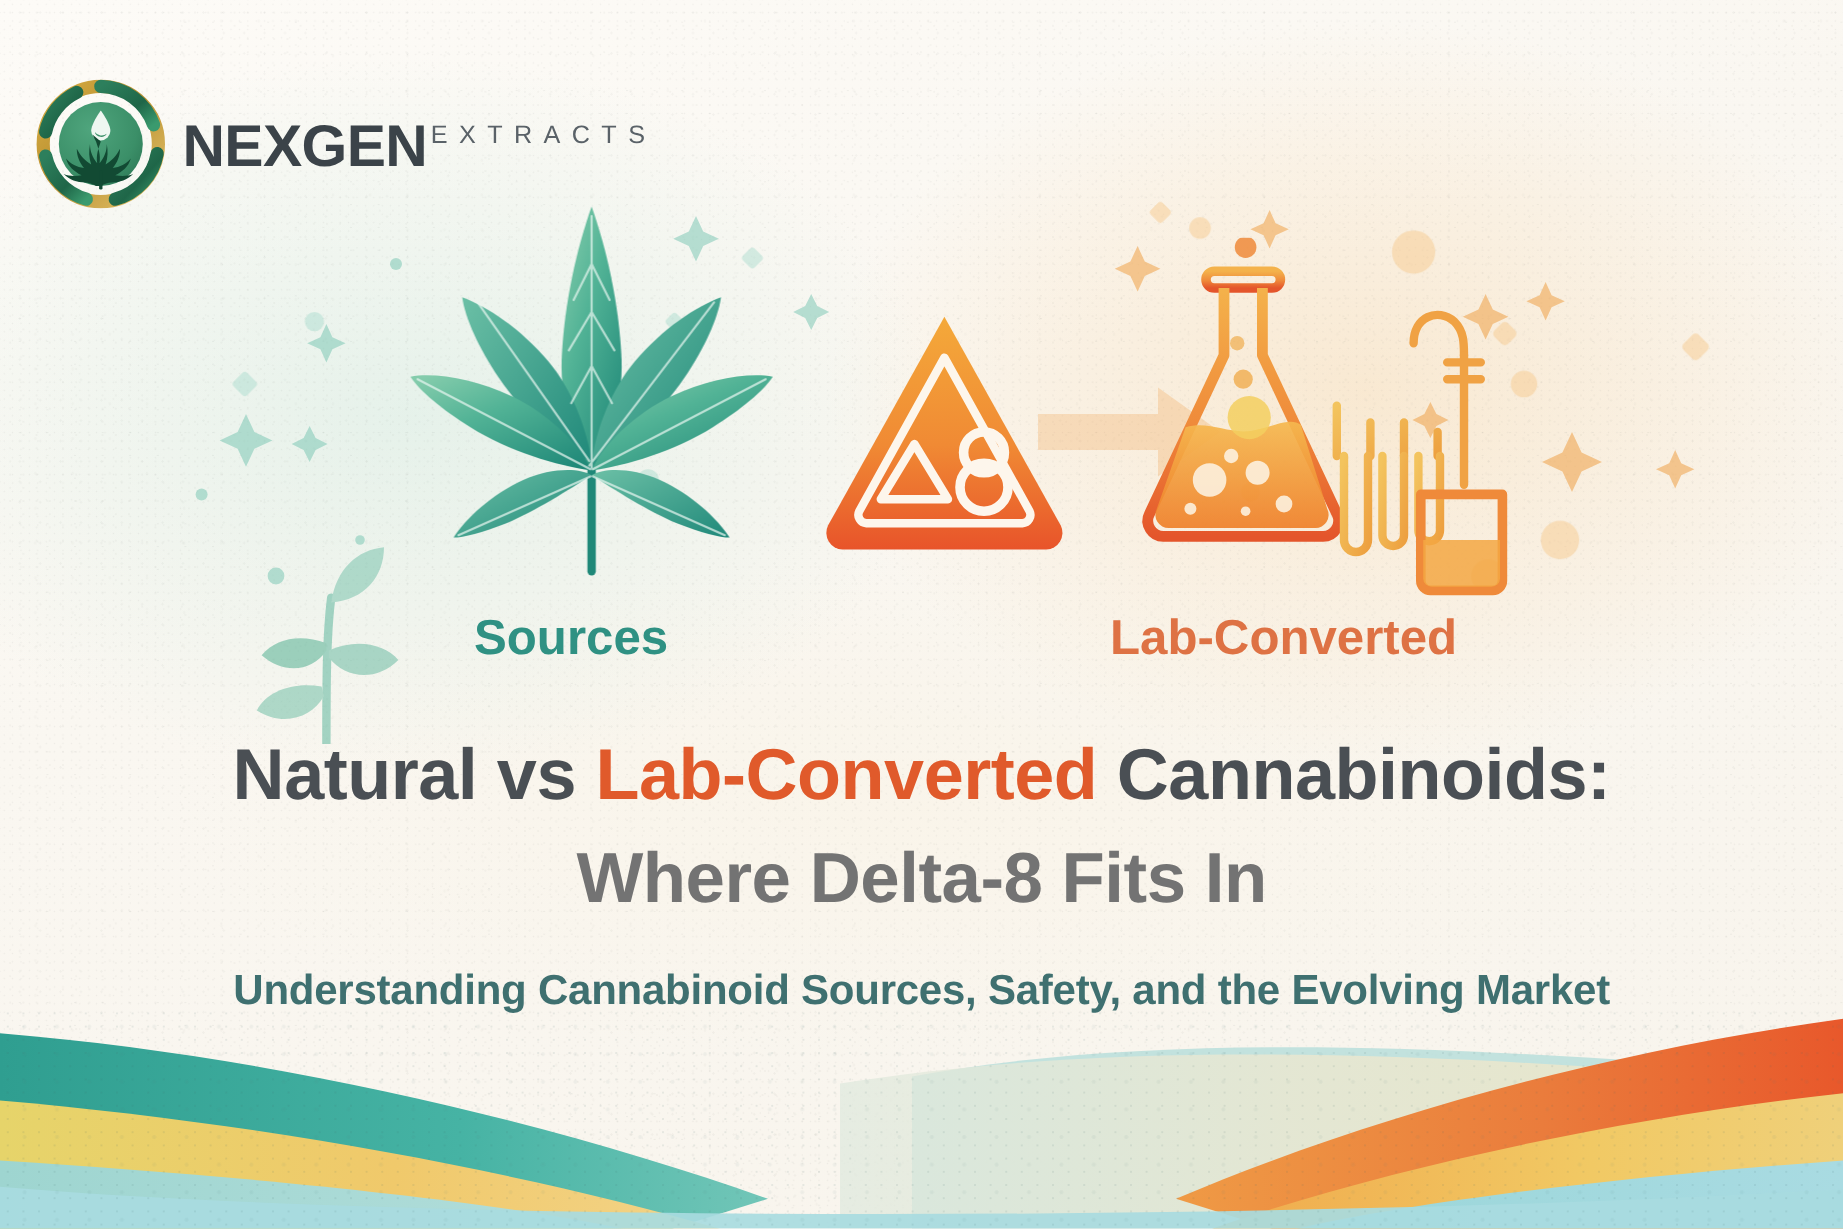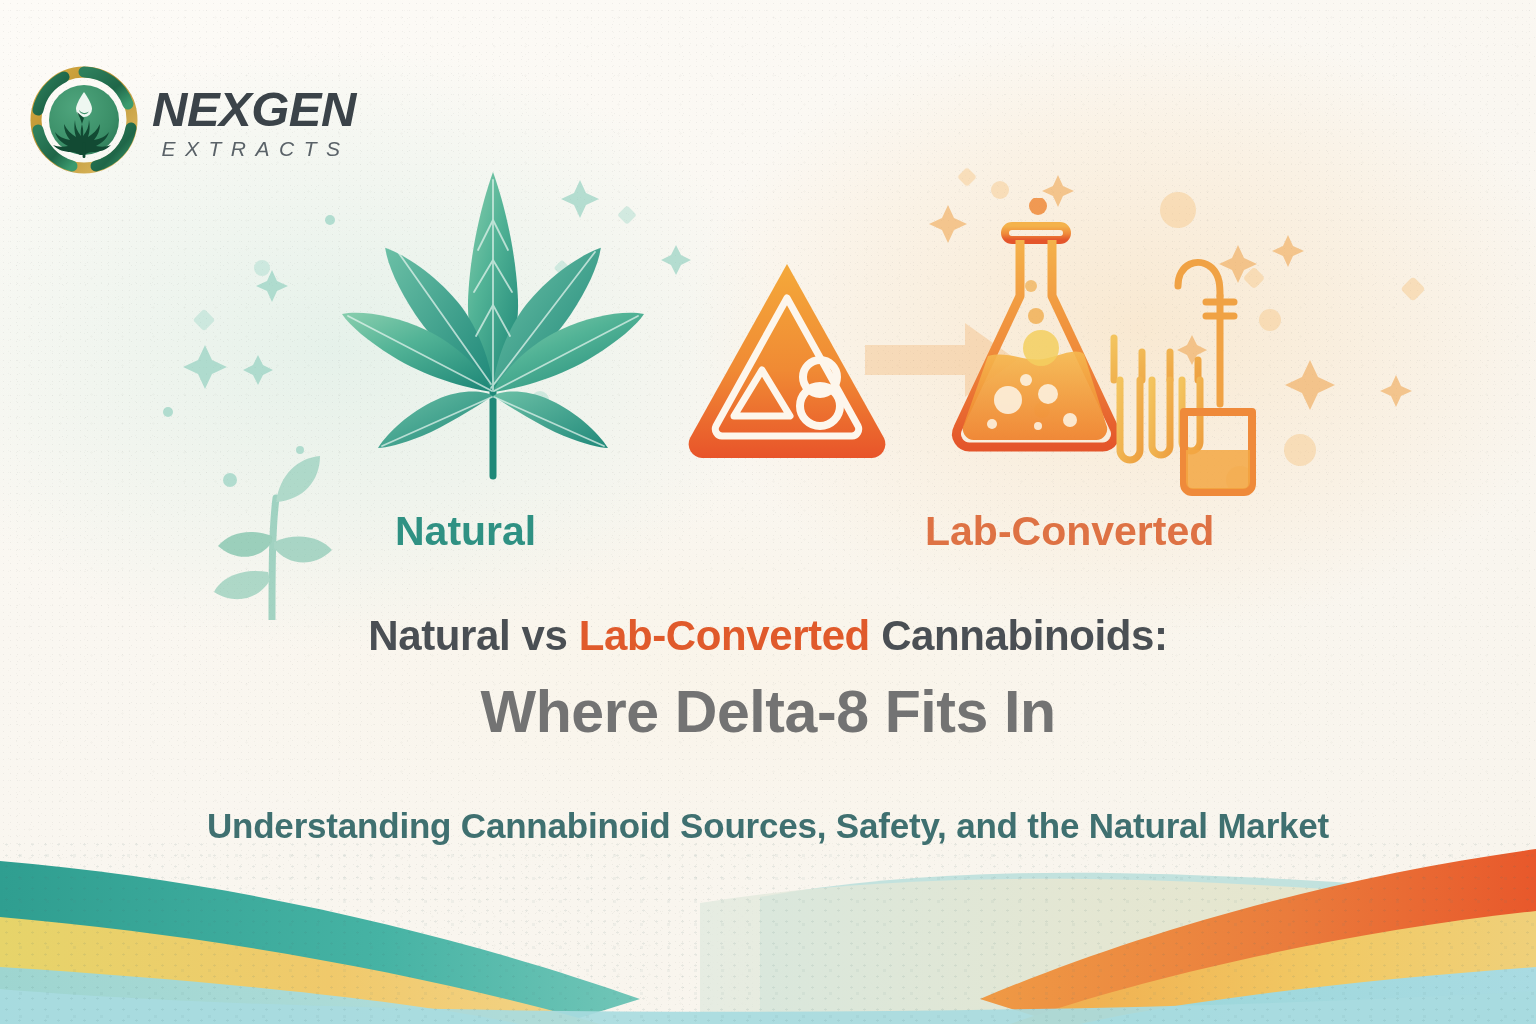--- a/index.html
+++ b/index.html
@@ -50,21 +50,21 @@
     position: absolute;
     left: 30px; top: 62px;
     width: 330px; height: 116px;
     display: flex; align-items: center; gap: 14px;
   }
   .logo-mark {
     position: relative;
     width: 108px; height: 108px;
     flex: 0 0 108px;
   }
-  .logo-wordmark { display: flex; flex-direction: column; line-height: 1; margin-top: 4px; font-style: italic; }
+  .logo-wordmark { display: flex; flex-direction: row; line-height: 1; margin-top: 4px; }
   .logo-name {
     font-size: 49px;
     font-weight: 700;
     letter-spacing: -0.5px;
     color: #3b4349;
     font-family: "Liberation Sans", sans-serif;
   }
   .logo-sub {
     font-size: 21px;
     font-weight: 400;
@@ -96,21 +96,21 @@
     font-weight: 700;
     font-family: "Liberation Sans", sans-serif;
     white-space: nowrap;
   }
   .label-natural { left: 395px; top: 0; color: #2f9183; }
   .label-lab     { left: 925px; top: 0; color: #de7244; }
 
   
   .headline { position: absolute; left: 0; top: 612px; width: 1536px; text-align: center; }
   .h-line1 {
-    font-size: 42px;
+    font-size: 60px;
     font-weight: 700;
     letter-spacing: -0.4px;
     color: #4a4f54;
     line-height: 1.12;
     font-family: "Liberation Sans", sans-serif;
   }
   .h-line1 .accent { color: #e05a2b; }
   .h-line2 {
     font-size: 59px;
     font-weight: 700;
@@ -377,30 +377,30 @@
 
         <g>
           <path d="M254 214 L322 214 L322 286 a8 8 0 0 1 -8 8 L262 294 a8 8 0 0 1 -8 -8 Z" fill="none" stroke="#ef8a3a" stroke-width="8" stroke-linejoin="round"></path>
           <path d="M256 252 L320 252 L320 284 a7 7 0 0 1 -7 7 L263 291 a7 7 0 0 1 -7 -7 Z" fill="#f3a743" opacity="0.85"></path>
         </g>
       </svg>
     </div>
   </div>
 
   <div class="labels">
-    <span class="label label-natural">Natural</span>
+    <span class="label label-natural">Sources</span>
     <span class="label label-lab">Lab-Converted</span>
   </div>
 
   <div class="headline">
     <div class="h-line1"><span>Natural vs </span><span class="accent">Lab-Converted</span><span> Cannabinoids:</span></div>
     <div class="h-line2">Where Delta-8 Fits In</div>
   </div>
 
-  <div class="subhead">Understanding Cannabinoid Sources, Safety, and the Natural Market</div>
+  <div class="subhead">Understanding Cannabinoid Sources, Safety, and the Evolving Market</div>
 
   <div class="waves">
     <svg width="1536" height="185" viewBox="0 0 1536 185" preserveAspectRatio="none">
       <defs>
         <linearGradient id="wTealDark" x1="0" y1="0" x2="1" y2="0">
           <stop offset="0%" stop-color="#2f9e90"></stop>
           <stop offset="60%" stop-color="#46b3a4"></stop>
           <stop offset="100%" stop-color="#72c6b8"></stop>
         </linearGradient>
         <linearGradient id="wGold" x1="0" y1="0" x2="1" y2="0">

